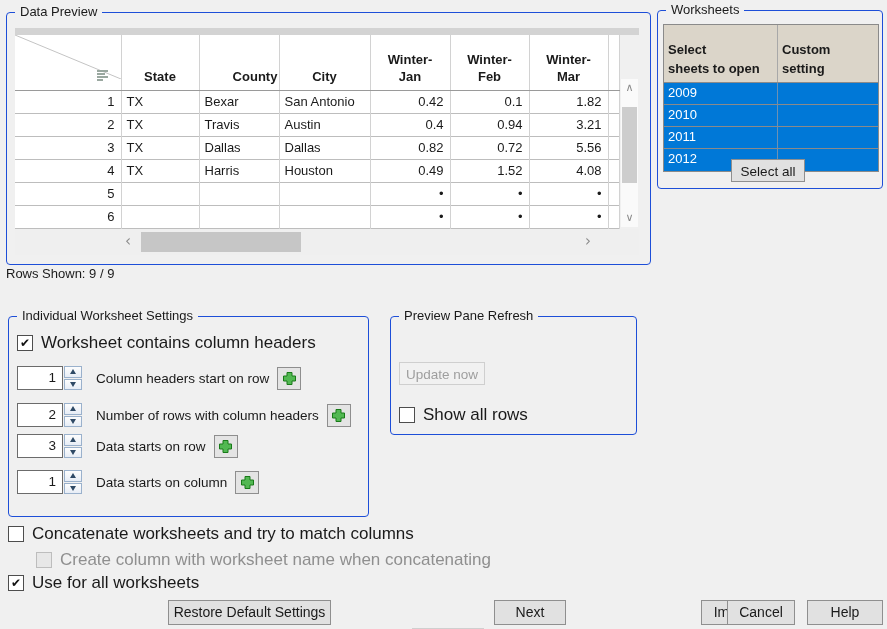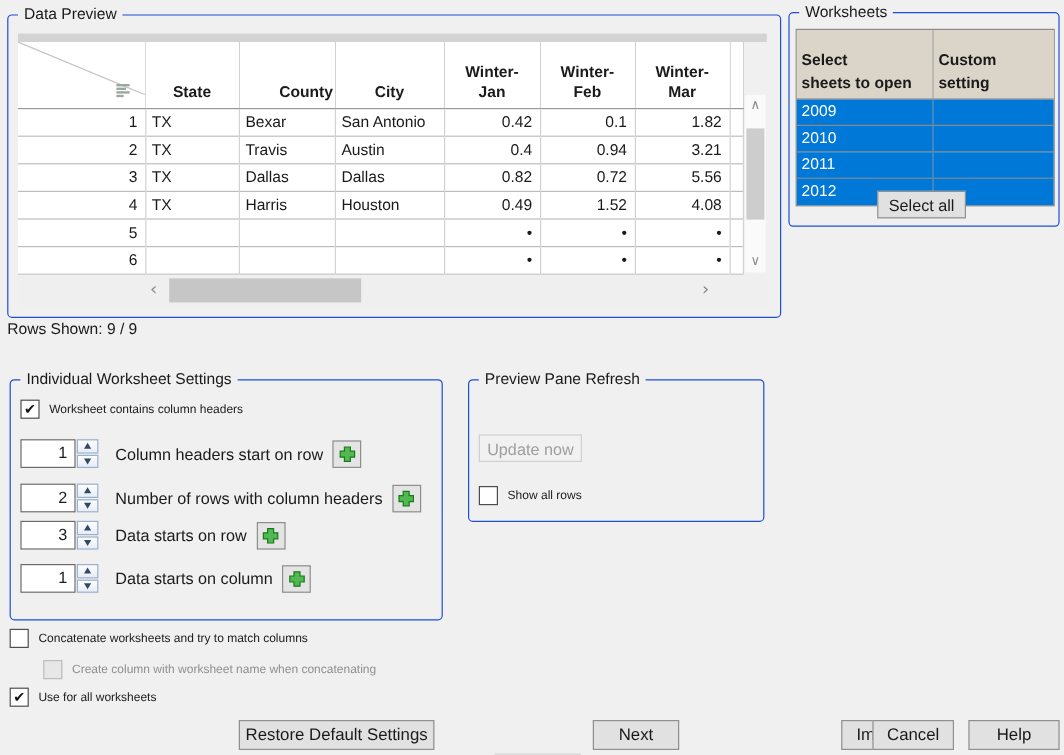--- a/index.html
+++ b/index.html
@@ -81,21 +81,21 @@
 
   
   .cbrow { position:absolute; display:flex; align-items:center; gap:8px; }
   .cb { width:16px; height:16px; border:1px solid #4d4d4d; background:#fff; flex:0 0 auto;
         display:flex; align-items:center; justify-content:center;
         font-family:"DejaVu Sans", sans-serif; font-size:12px; font-weight:bold; color:#111; }
   .cb.off::before { content:""; }
   .cb.on::before { content:"\2714"; }
   .cb.disabled { border-color:#bdbdbd; background:#e7e7e7; }
   .cbrow.disabled span.lbl { color:#8f8f8f; }
-  .lbl { font-size:10px; }
+  .lbl { font-size:17px; }
 
   
   .spinrow { position:absolute; display:flex; align-items:center; }
   .spinfield { width:46px; height:24px; background:#fff; border:1px solid #6b6b6b;
                text-align:right; padding:3px 6px 0 0; font-size:13.5px; }
   .spinbtns { width:18px; height:24px; display:flex; flex-direction:column; margin-left:1px; }
   .spinbtns .half { flex:1; border:1px solid #9ab1cc; background:linear-gradient(#fdfdfd,#e7edf6);
                     display:flex; align-items:center; justify-content:center; }
   .spinbtns .half + .half { margin-top:1px; }
   .tri-up { width:0; height:0; border-left:3.5px solid transparent; border-right:3.5px solid transparent;
@@ -359,18 +359,18 @@
 <div class="cbrow disabled" style="left:36px; top:550px;">
   <span class="cb off disabled"></span>
   <span class="lbl">Create column with worksheet name when concatenating</span>
 </div>
 
 <div class="cbrow" style="left:8px; top:573px;">
   <span class="cb on"></span>
   <span class="lbl">Use for all worksheets</span>
 </div>
 
-<button class="btn" style="left:168px; top:600px; width:163px;margin-left:31px;">Restore Default Settings</button>
+<button class="btn" style="left:168px; top:600px; width:163px;">Restore Default Settings</button>
 <button class="btn disabled" style="left:412px; top:628px; width:72px;">Back</button>
 <button class="btn" style="left:494px; top:600px; width:72px;">Next</button>
 <button class="btn" style="left:668px; top:600px; width:65px;margin-left:33px;">Import</button>
 <button class="btn" style="left:727px; top:600px; width:68px;">Cancel</button>
 <button class="btn" style="left:807px; top:600px; width:76px;">Help</button>
 
 </body></html>

